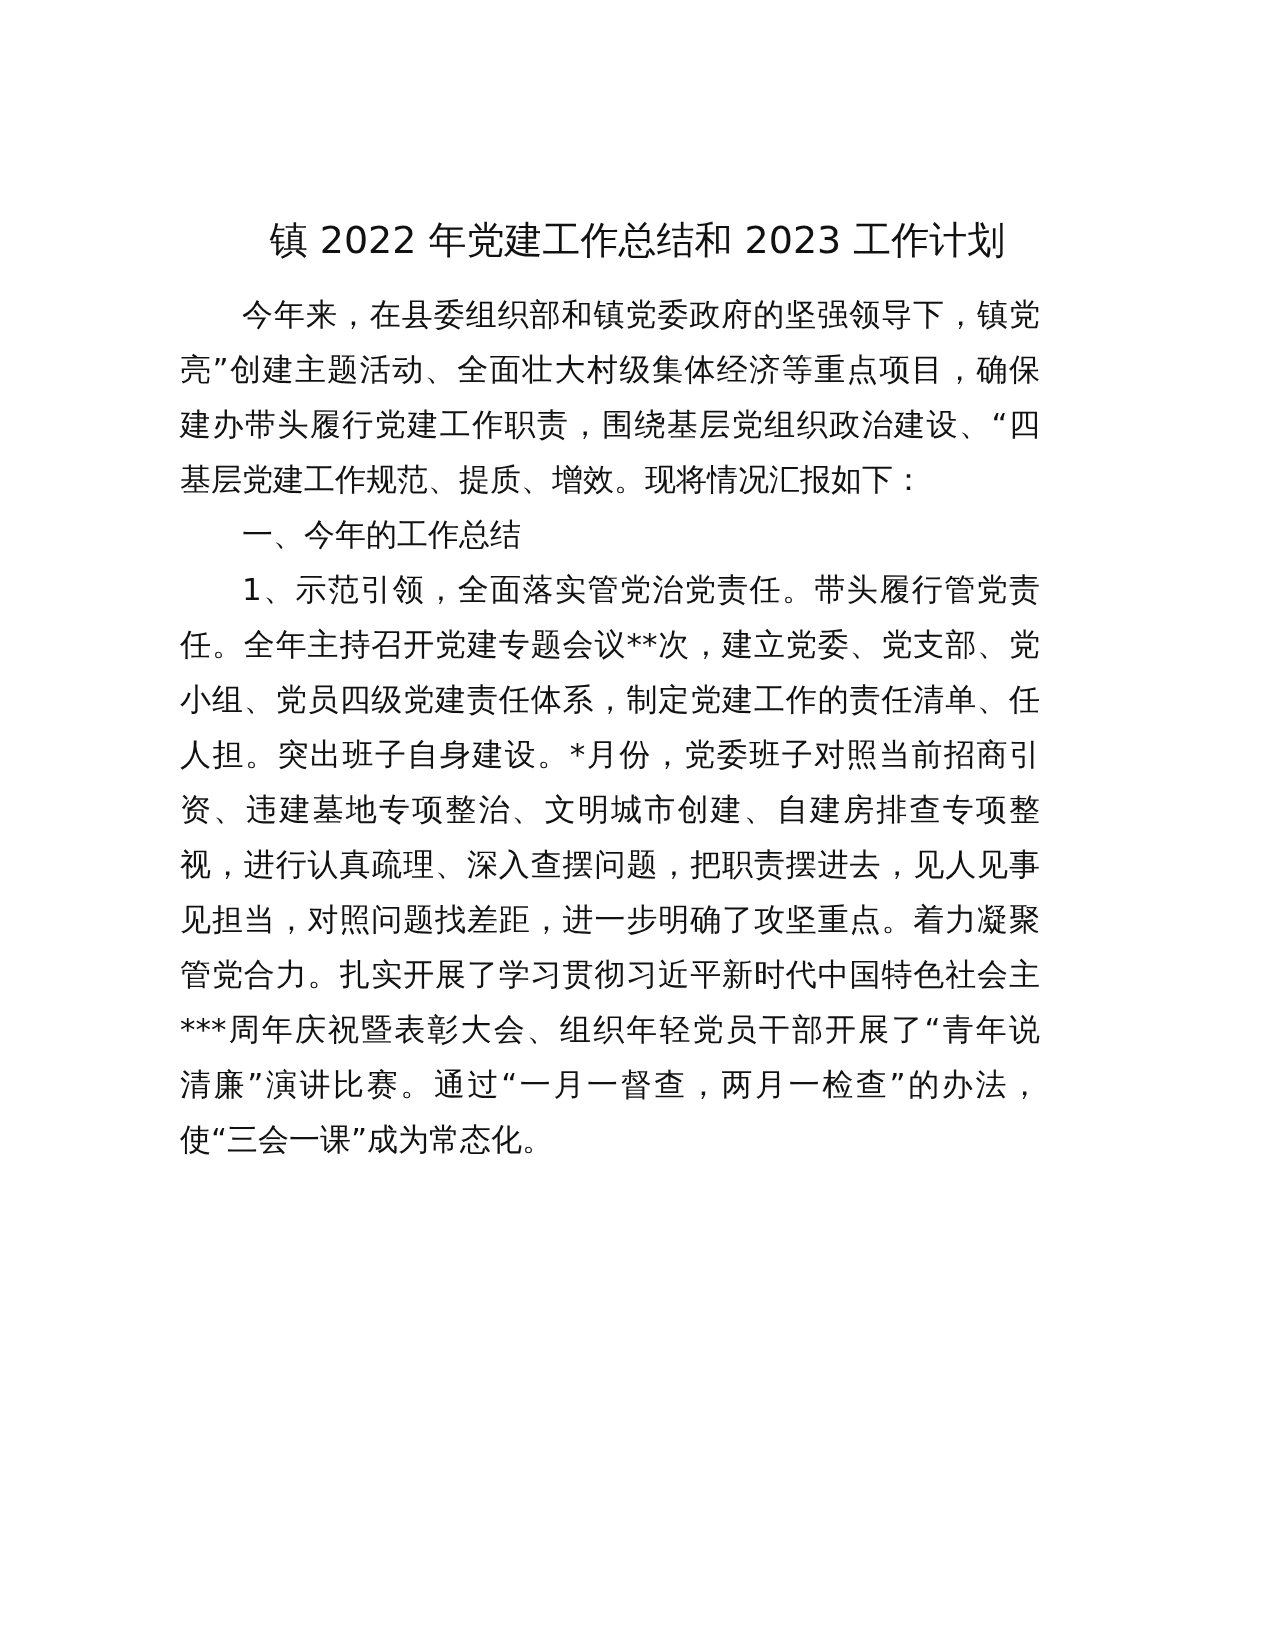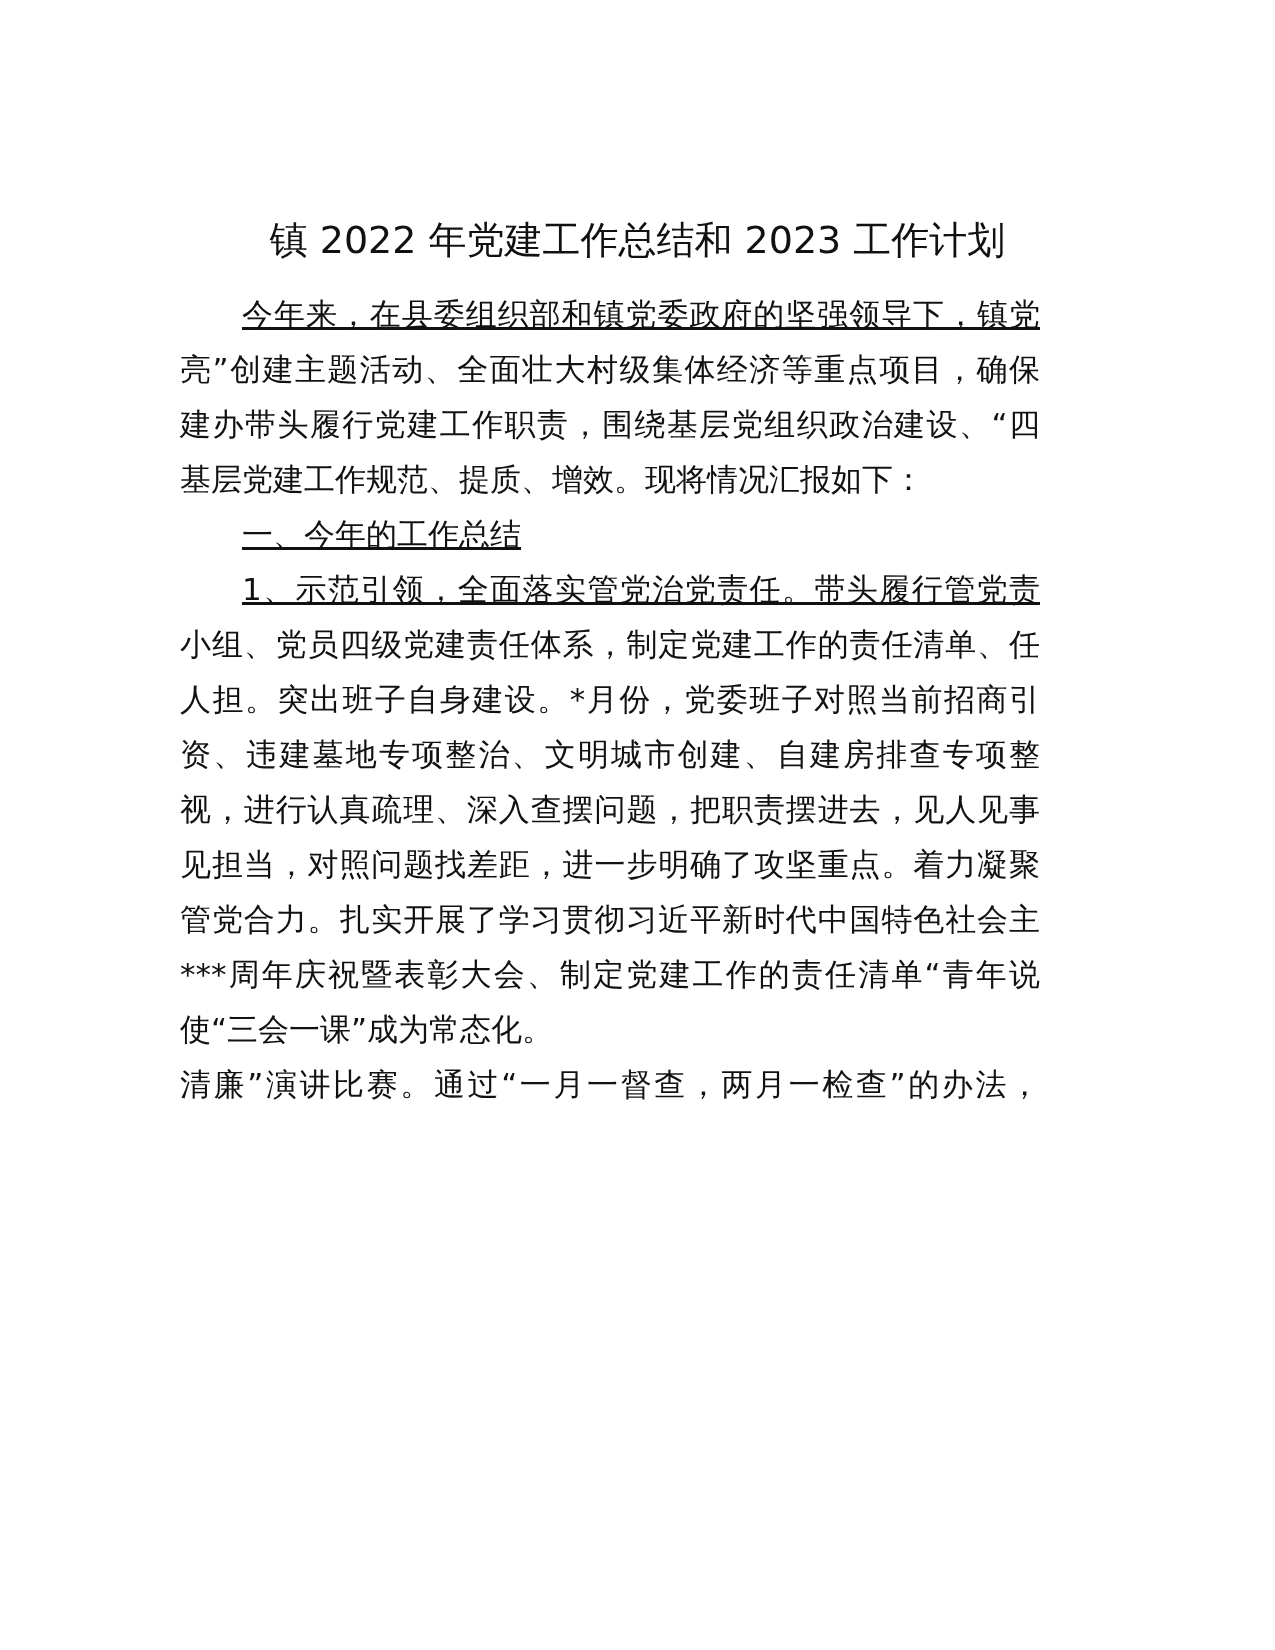--- a/index.html
+++ b/index.html
@@ -5,21 +5,21 @@
   html, body { margin: 0; padding: 0; background: #ffffff; }
   body { width: 1275px; height: 1650px; position: relative; overflow: hidden;
          font-family: "DejaVu Sans", "Liberation Sans", sans-serif; color: #111; }
   .page { position: absolute; left: 0; top: 0; width: 1275px; height: 1650px; background: #fff; }
   .title { position: absolute; left: 0; width: 1275px; top: 212px; text-align: center;
            font-size: 38px; line-height: 56px; letter-spacing: 0px; margin: 0; font-weight: normal; }
   .body { position: absolute; left: 180px; width: 860px; top: 287px; }
   .line { display: block; height: 55px; line-height: 55px; font-size: 31px; white-space: nowrap;
           text-align: justify; text-align-last: justify; }
   .line.last { text-align-last: left; }
-  .indent { padding-left: 62px; text-decoration: underline; }
+  .indent { padding-left: 62px; }
   .heading-line { text-align-last: left; }
 </style>
 </head>
 <body>
 
 <div class="page">
   <h1 class="title">镇 2022 年党建工作总结和 2023 工作计划</h1>
 
   <div class="body">
 
@@ -29,24 +29,25 @@
       <span class="line">建办带头履行党建工作职责，围绕基层党组织政治建设、“四</span>
       <span class="line last">基层党建工作规范、提质、增效。现将情况汇报如下：</span>
     </div>
 
     <div>
       <span class="line indent heading-line">一、今年的工作总结</span>
     </div>
 
     <div>
       <span class="line indent">1、示范引领，全面落实管党治党责任。带头履行管党责</span>
+      <span class="line">任。全年主持召开党建专题会议**次，建立党委、党支部、党</span>
       <span class="line">小组、党员四级党建责任体系，制定党建工作的责任清单、任</span>
       <span class="line">人担。突出班子自身建设。*月份，党委班子对照当前招商引</span>
       <span class="line">资、违建墓地专项整治、文明城市创建、自建房排查专项整</span>
       <span class="line">视，进行认真疏理、深入查摆问题，把职责摆进去，见人见事</span>
       <span class="line">见担当，对照问题找差距，进一步明确了攻坚重点。着力凝聚</span>
       <span class="line">管党合力。扎实开展了学习贯彻习近平新时代中国特色社会主</span>
-      <span class="line">***周年庆祝暨表彰大会、制定党建工作的责任清单“青年说</span>
+      <span class="line">***周年庆祝暨表彰大会、组织年轻党员干部开展了“青年说</span>
+      <span class="line">清廉”演讲比赛。通过“一月一督查，两月一检查”的办法，</span>
       <span class="line last">使“三会一课”成为常态化。</span>
-      <span class="line">清廉”演讲比赛。通过“一月一督查，两月一检查”的办法，</span>
     </div>
   </div>
 </div>
 
 </body></html>

